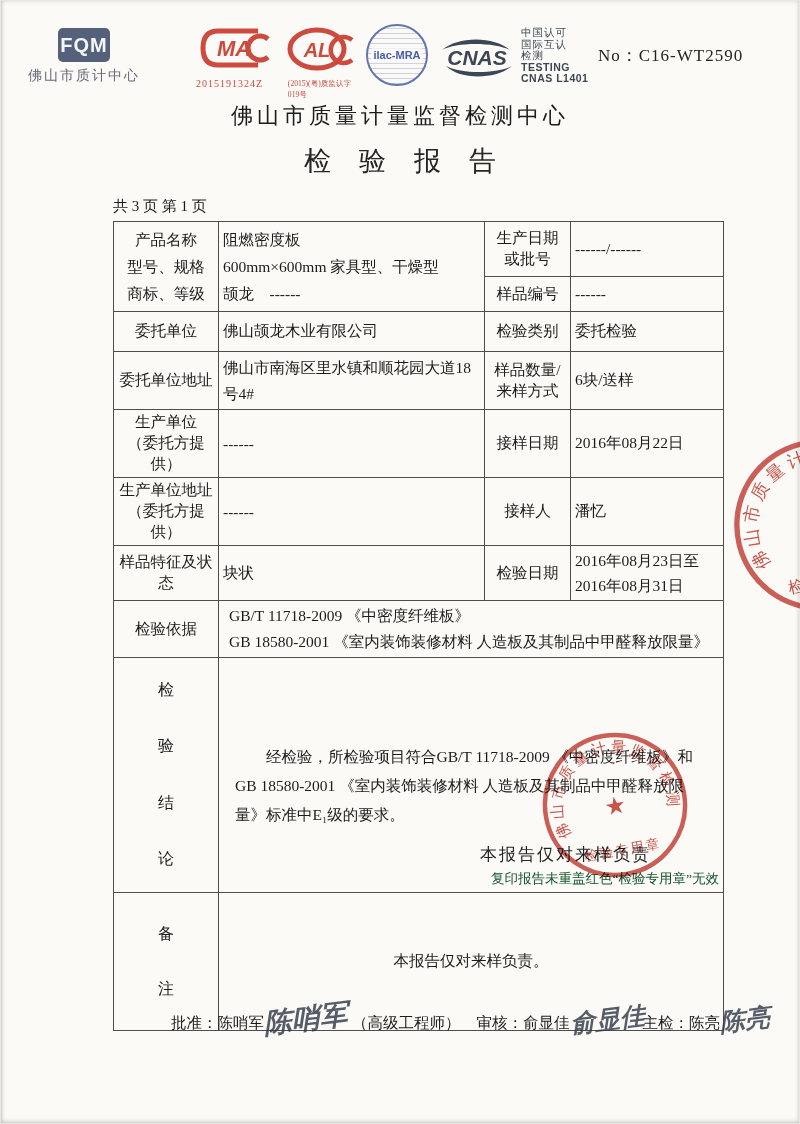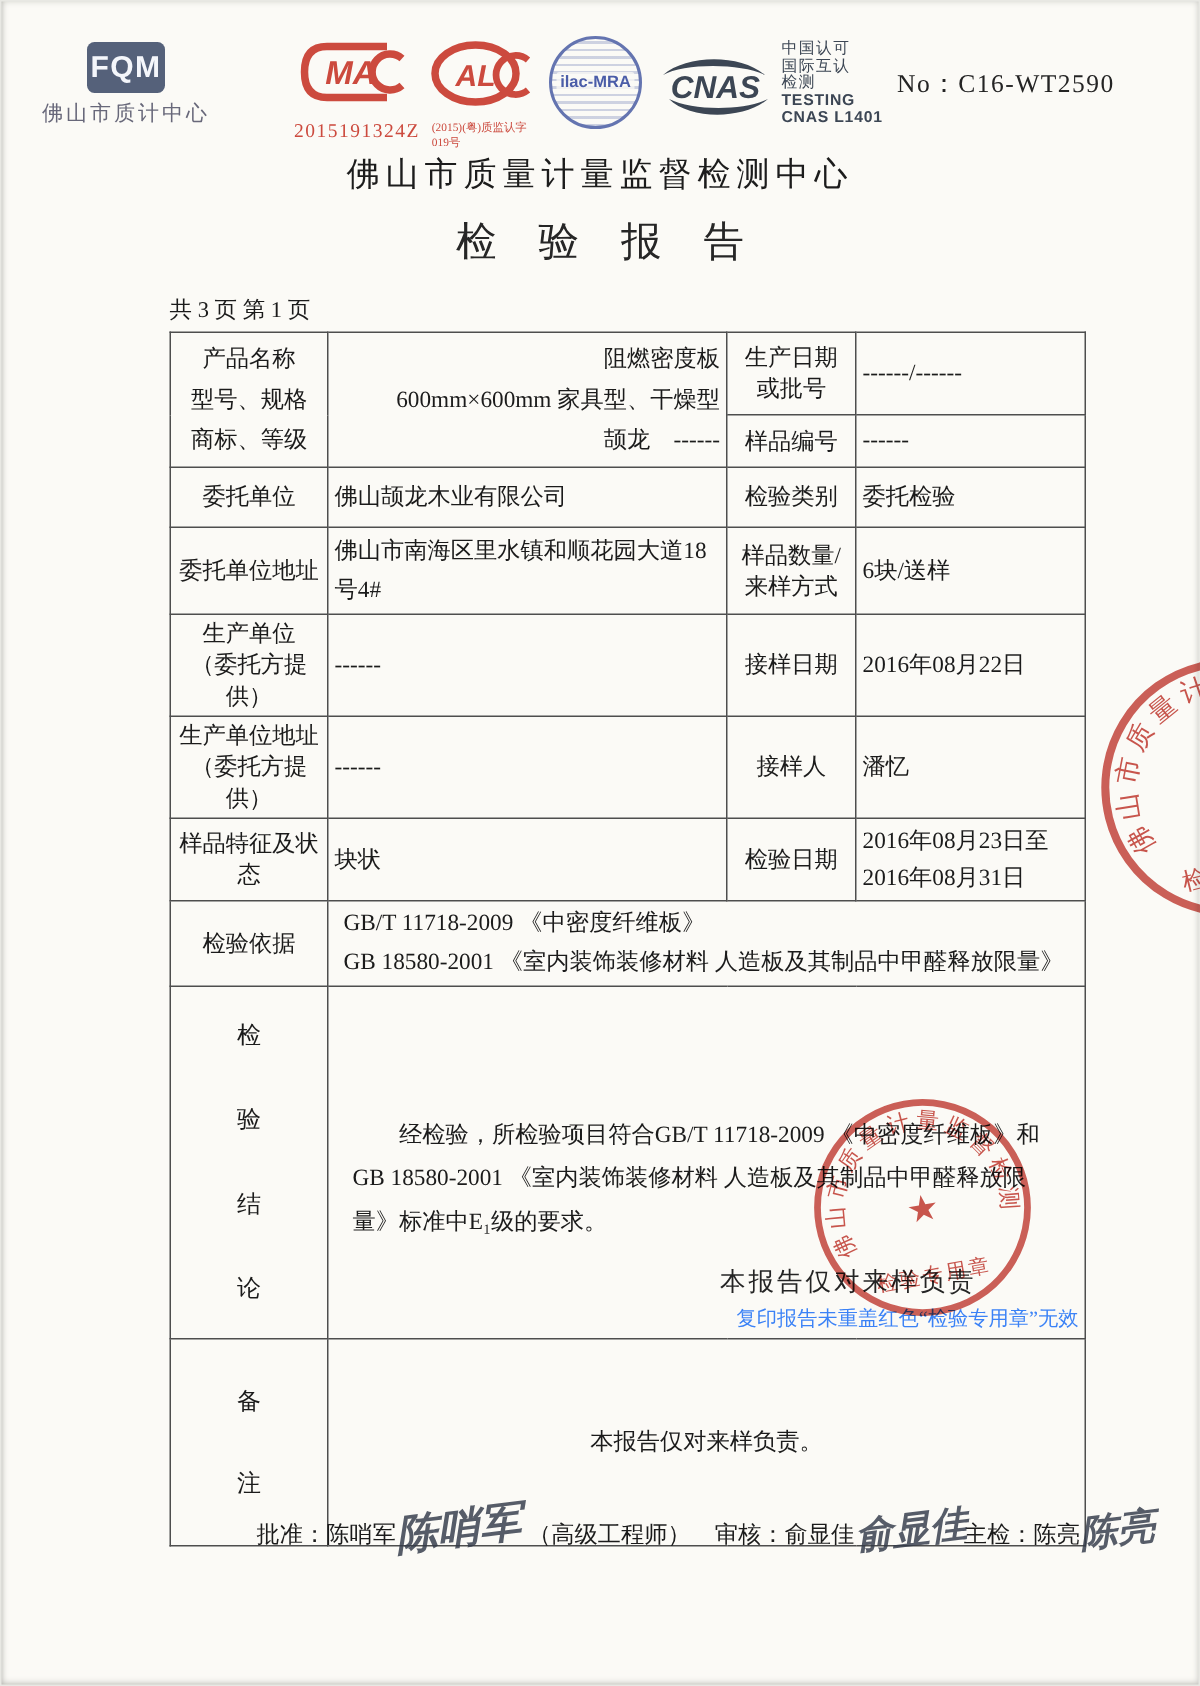--- a/index.html
+++ b/index.html
@@ -14,21 +14,21 @@
   
   .fqm-logo{position:absolute;left:58px;top:28px;width:52px;height:34px;background:#55617a;
     color:#f4f6fb;border-radius:5px;display:flex;align-items:center;justify-content:center;
     font:bold 20px "Liberation Sans",sans-serif;letter-spacing:1px;}
   .fqm-label{position:absolute;left:28px;top:67px;width:112px;text-align:center;
     font-size:14px;color:#68687a;letter-spacing:2px;}
   .logo-block{position:absolute;text-align:left;}
   .cma{left:196px;top:24px;width:80px;}
   .cal{left:286px;top:26px;width:74px;}
   .red-cert{color:#cc4a3e;margin-top:2px;}
-  .cma .red-cert{font-size:13px;letter-spacing:1px;}
+  .cma .red-cert{font-size:10px;letter-spacing:1px;}
   .cal .red-cert{font-size:8px;transform:scale(.95);}
   .ilac{position:absolute;left:366px;top:24px;width:62px;height:62px;border-radius:50%;
     border:2px solid #6474b0;box-sizing:border-box;display:flex;align-items:center;justify-content:center;
     background:repeating-linear-gradient(0deg, rgba(100,116,176,.30) 0 1.5px, transparent 1.5px 5px);}
   .ilac span{background:rgba(251,250,246,.75);color:#4a5ca8;font:bold 11px "Liberation Sans",sans-serif;
     padding:1px 2px;border-radius:2px;}
   .cnas-logo{position:absolute;left:436px;top:34px;}
   .cnas-text{position:absolute;left:521px;top:27px;font-family:"Liberation Sans",sans-serif;
     color:#3c4654;font-size:10.5px;line-height:11.5px;letter-spacing:1px;}
   .cnas-text .b{font-weight:bold;letter-spacing:.5px;}
@@ -39,29 +39,29 @@
   .report-title{position:absolute;top:143px;left:0;right:0;text-align:center;
     font-size:27px;letter-spacing:28px;text-indent:28px;color:#262626;}
   .meta-row{position:absolute;top:197px;left:113px;width:610px;display:flex;
     justify-content:space-between;font-size:15px;color:#1b1b1b;}
   
   .rpt{position:absolute;top:221px;left:113px;width:610px;border-collapse:collapse;
     table-layout:fixed;font-size:15.5px;color:#1b1b1b;}
   .rpt td{border:1.6px solid #4e4e4e;padding:2px 4px;vertical-align:middle;overflow:hidden;}
   .lbl{text-align:center;}
   .val{padding-left:10px;}
-  .ctr{text-align:right;}
+  .ctr{text-align:left;}
   .ln{line-height:27px;}
   .basis-cell div{line-height:26px;padding-left:6px;}
   .vcol{display:flex;flex-direction:column;justify-content:space-around;align-items:center;
     font-size:16px;}
   .concl-cell{position:relative;vertical-align:top;}
   .concl-text{margin:20px 12px 0 12px;text-indent:2em;line-height:29px;}
   .concl-date{position:absolute;right:72px;bottom:26px;font-size:17px;letter-spacing:2px;color:#242424;}
-  .concl-note{position:absolute;right:4px;bottom:4px;font-size:13.5px;color:#3b82f6;}
+  .concl-note{position:absolute;right:4px;bottom:4px;font-size:13.5px;color:#14532d;}
   .remark-cell{text-align:center;margin-left:35px;}
   
   .footer{position:absolute;top:1000px;left:112px;width:660px;display:flex;align-items:center;
     font-size:15.5px;white-space:nowrap;color:#1b1b1b;justify-content:flex-end;}
   .sig{display:inline-block;font-weight:bold;color:#333a49;opacity:.82;
     transform:rotate(-7deg) skewX(-16deg);margin:0 0 8px 2px;}
   .sig1{font-size:28px;}
   .sig2{font-size:25px;margin-right:-4px;}
   .sig3{font-size:25px;}
   .ftr-gap1{margin-left:2px;}

